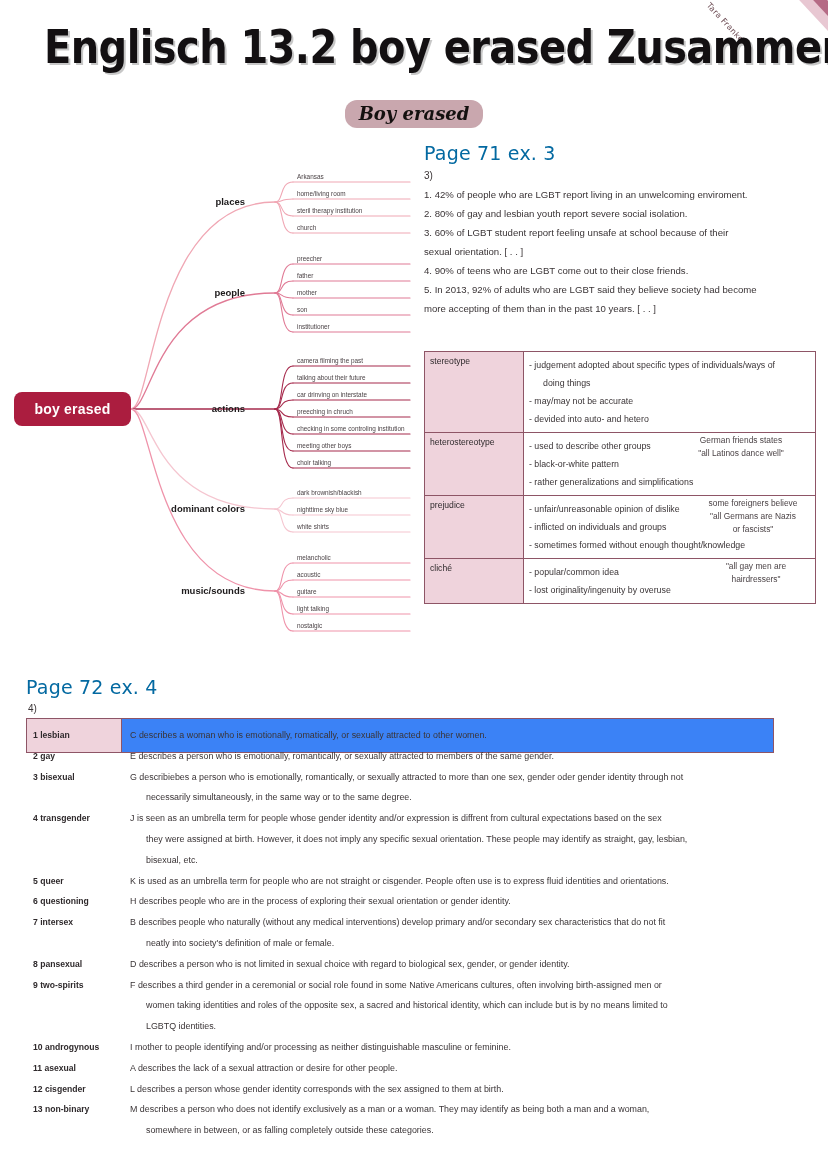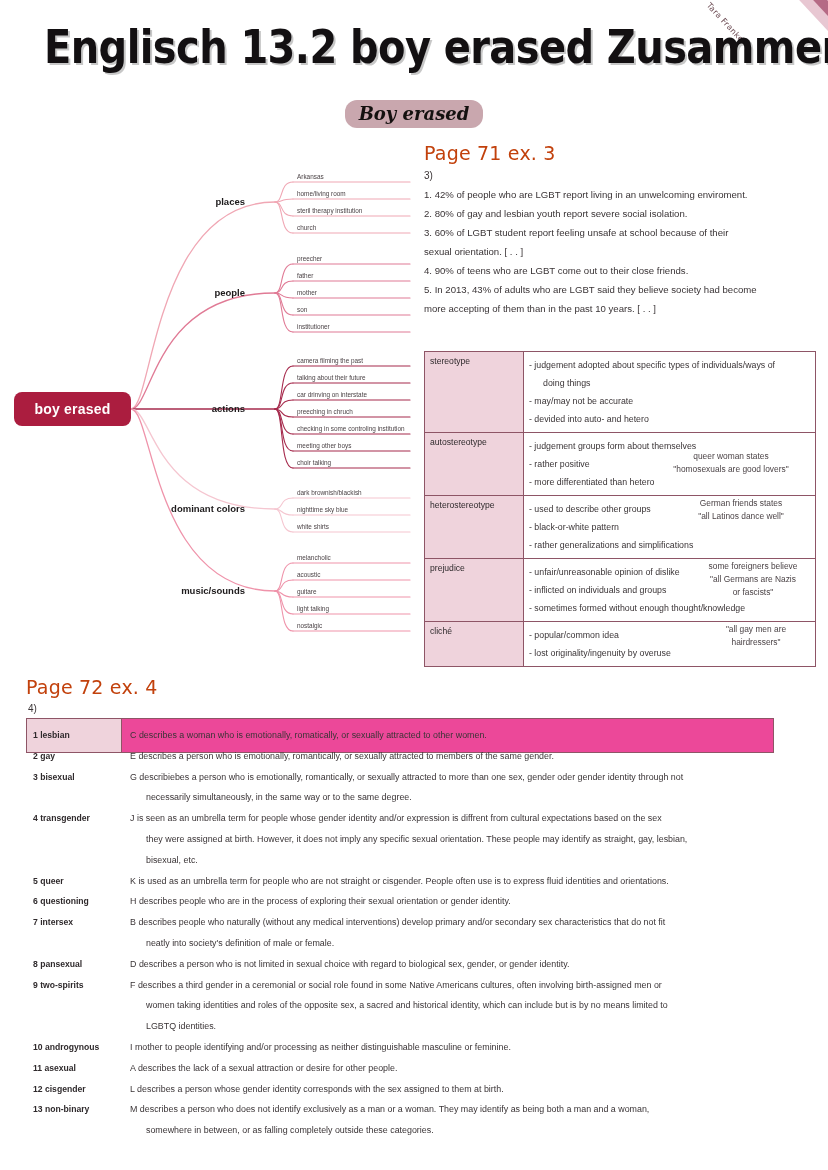--- a/index.html
+++ b/index.html
@@ -56,21 +56,21 @@
     text-align:left;white-space:nowrap;
   }
   .leaf-label{
     position:absolute;font-size:6.4px;color:#4b4346;white-space:nowrap;
     font-family:"Liberation Sans",sans-serif;
   }
 
   
   .sec-head{
     font-family:"DejaVu Sans",sans-serif;font-weight:normal;
-    font-size:19px;color:#c2410c;letter-spacing:.2px;
+    font-size:19px;color:#0369a1;letter-spacing:.2px;
   }
   .p71{position:absolute;left:424px;top:142px;width:392px;}
   .p71 .num{font-size:10px;color:#3a3436;margin:6px 0 4px 0;}
   .p71 ul{list-style:none;margin:0;padding:0;}
   .p71 li{font-size:9.6px;line-height:19px;color:#3a3436;}
 
   .p77{position:absolute;left:424px;top:345px;width:392px;}
   table{border-collapse:collapse;width:100%;}
   .tbl77{margin-top:6px;border:1.4px solid #8e5566;}
   .tbl77 td{border:1.4px solid #8e5566;vertical-align:top;padding:4px 5px;}
@@ -86,21 +86,21 @@
   
   .p72{position:absolute;left:26px;top:676px;width:748px;}
   .p72 .num{font-size:10px;color:#3a3436;margin:5px 0 4px 2px;}
   .tbl72{margin-top:2px;border:1.6px solid #8e5566;table-layout:fixed;}
   .tbl72 .kcol{
     background:#efd3dc;border-right:1.6px solid #8e5566;
     width:88px;vertical-align:top;padding:6px 0 6px 6px;
   }
   .tbl72 .kcol div{font-size:8.6px;font-weight:bold;color:#2f2a2c;line-height:20.8px;height:20.8px;}
   .tbl72 .kcol div.blank{visibility:hidden;}
-  .tbl72 .dcol{background:#ec4899;vertical-align:top;padding:6px 8px 6px 8px;}
+  .tbl72 .dcol{background:#3b82f6;vertical-align:top;padding:6px 8px 6px 8px;}
   .tbl72 .dcol div{font-size:8.9px;color:#3a3436;line-height:20.8px;height:20.8px;white-space:nowrap;}
   .tbl72 .dcol div.cont{padding-left:16px;}
 </style>
 </head>
 <body>
 
 <div class="page">
 
   <div class="corner">
     <div class="stripe" style="background:#e8c7d2;top:-92px;left:58px;"></div>
@@ -210,47 +210,35 @@
 
   <div class="p71">
     <div class="sec-head">Page 71 ex. 3</div>
     <div class="num">3)</div>
     <ul id="p71-list">
         <li>1. 42% of people who are LGBT report living in an unwelcoming enviroment.</li>
         <li>2. 80% of gay and lesbian youth report severe social isolation.</li>
         <li>3. 60% of LGBT student report feeling unsafe at school because of their</li>
         <li>sexual orientation. [ . . ]</li>
         <li>4. 90% of teens who are LGBT come out to their close friends.</li>
-        <li>5. In 2013, 43% of adults who are LGBT said they believe society had become</li>
+        <li>5. In 2013, 92% of adults who are LGBT said they believe society had become</li>
         <li>more accepting of them than in the past 10 years. [ . . ]</li>
       </ul>
   </div>
 
   <div class="p77">
     <table class="tbl77">
       <tbody id="tbl77-body">
           <tr>
             <td class="key">stereotype</td>
             <td class="val">
               <div class="line">- judgement adopted about specific types of individuals/ways of</div>
               <div class="line sub">doing things</div>
               <div class="line">- may/may not be accurate</div>
               <div class="line">- devided into auto- and hetero</div>
-            </td>
-          </tr>
-          <tr>
-            <td class="key">autostereotype</td>
-            <td class="val">
-              <div class="line">- judgement groups form about themselves</div>
-              <div class="line">- rather positive</div>
-              <div class="line">- more differentiated than hetero</div>
-              <div class="example" style="right: 4px; top: 17px; width: 160px;">
-                <div>queer woman states</div>
-                <div>"homosexuals are good lovers"</div>
-              </div>
             </td>
           </tr>
           <tr>
             <td class="key">heterostereotype</td>
             <td class="val">
               <div class="line">- used to describe other groups</div>
               <div class="line">- black-or-white pattern</div>
               <div class="line">- rather generalizations and simplifications</div>
               <div class="example" style="right: 4px; top: 1px; width: 140px;">
                 <div>German friends states</div>

